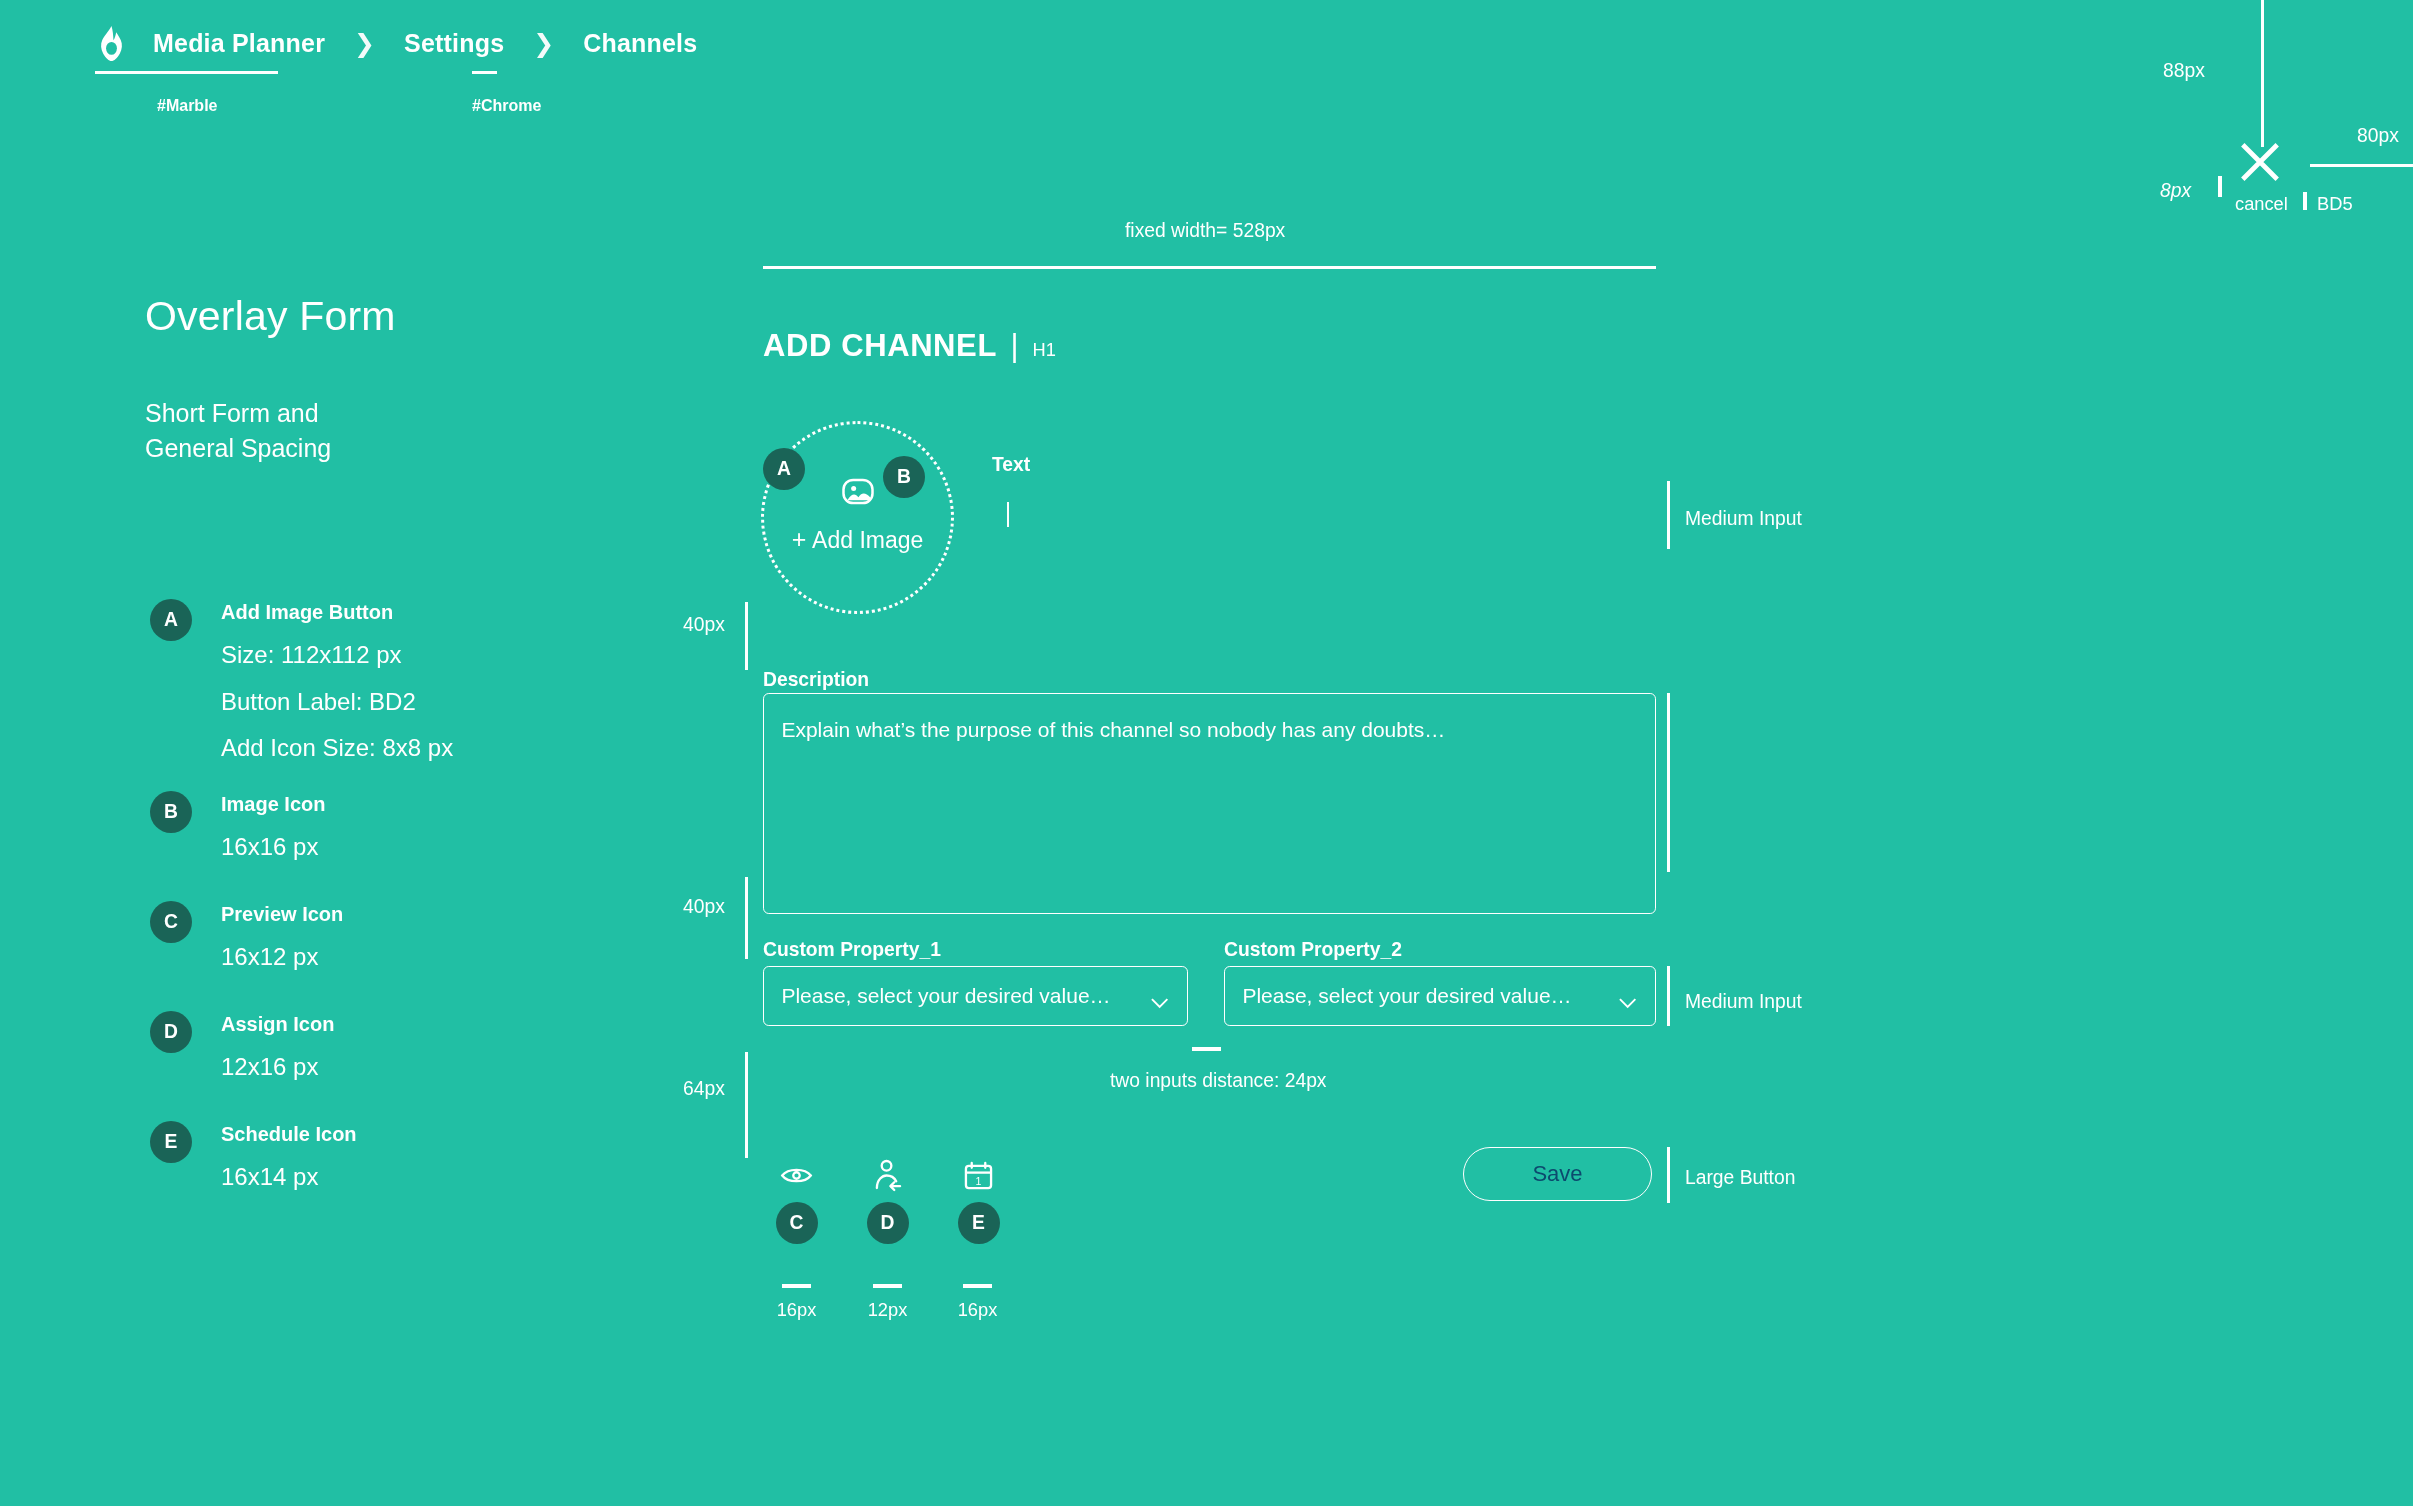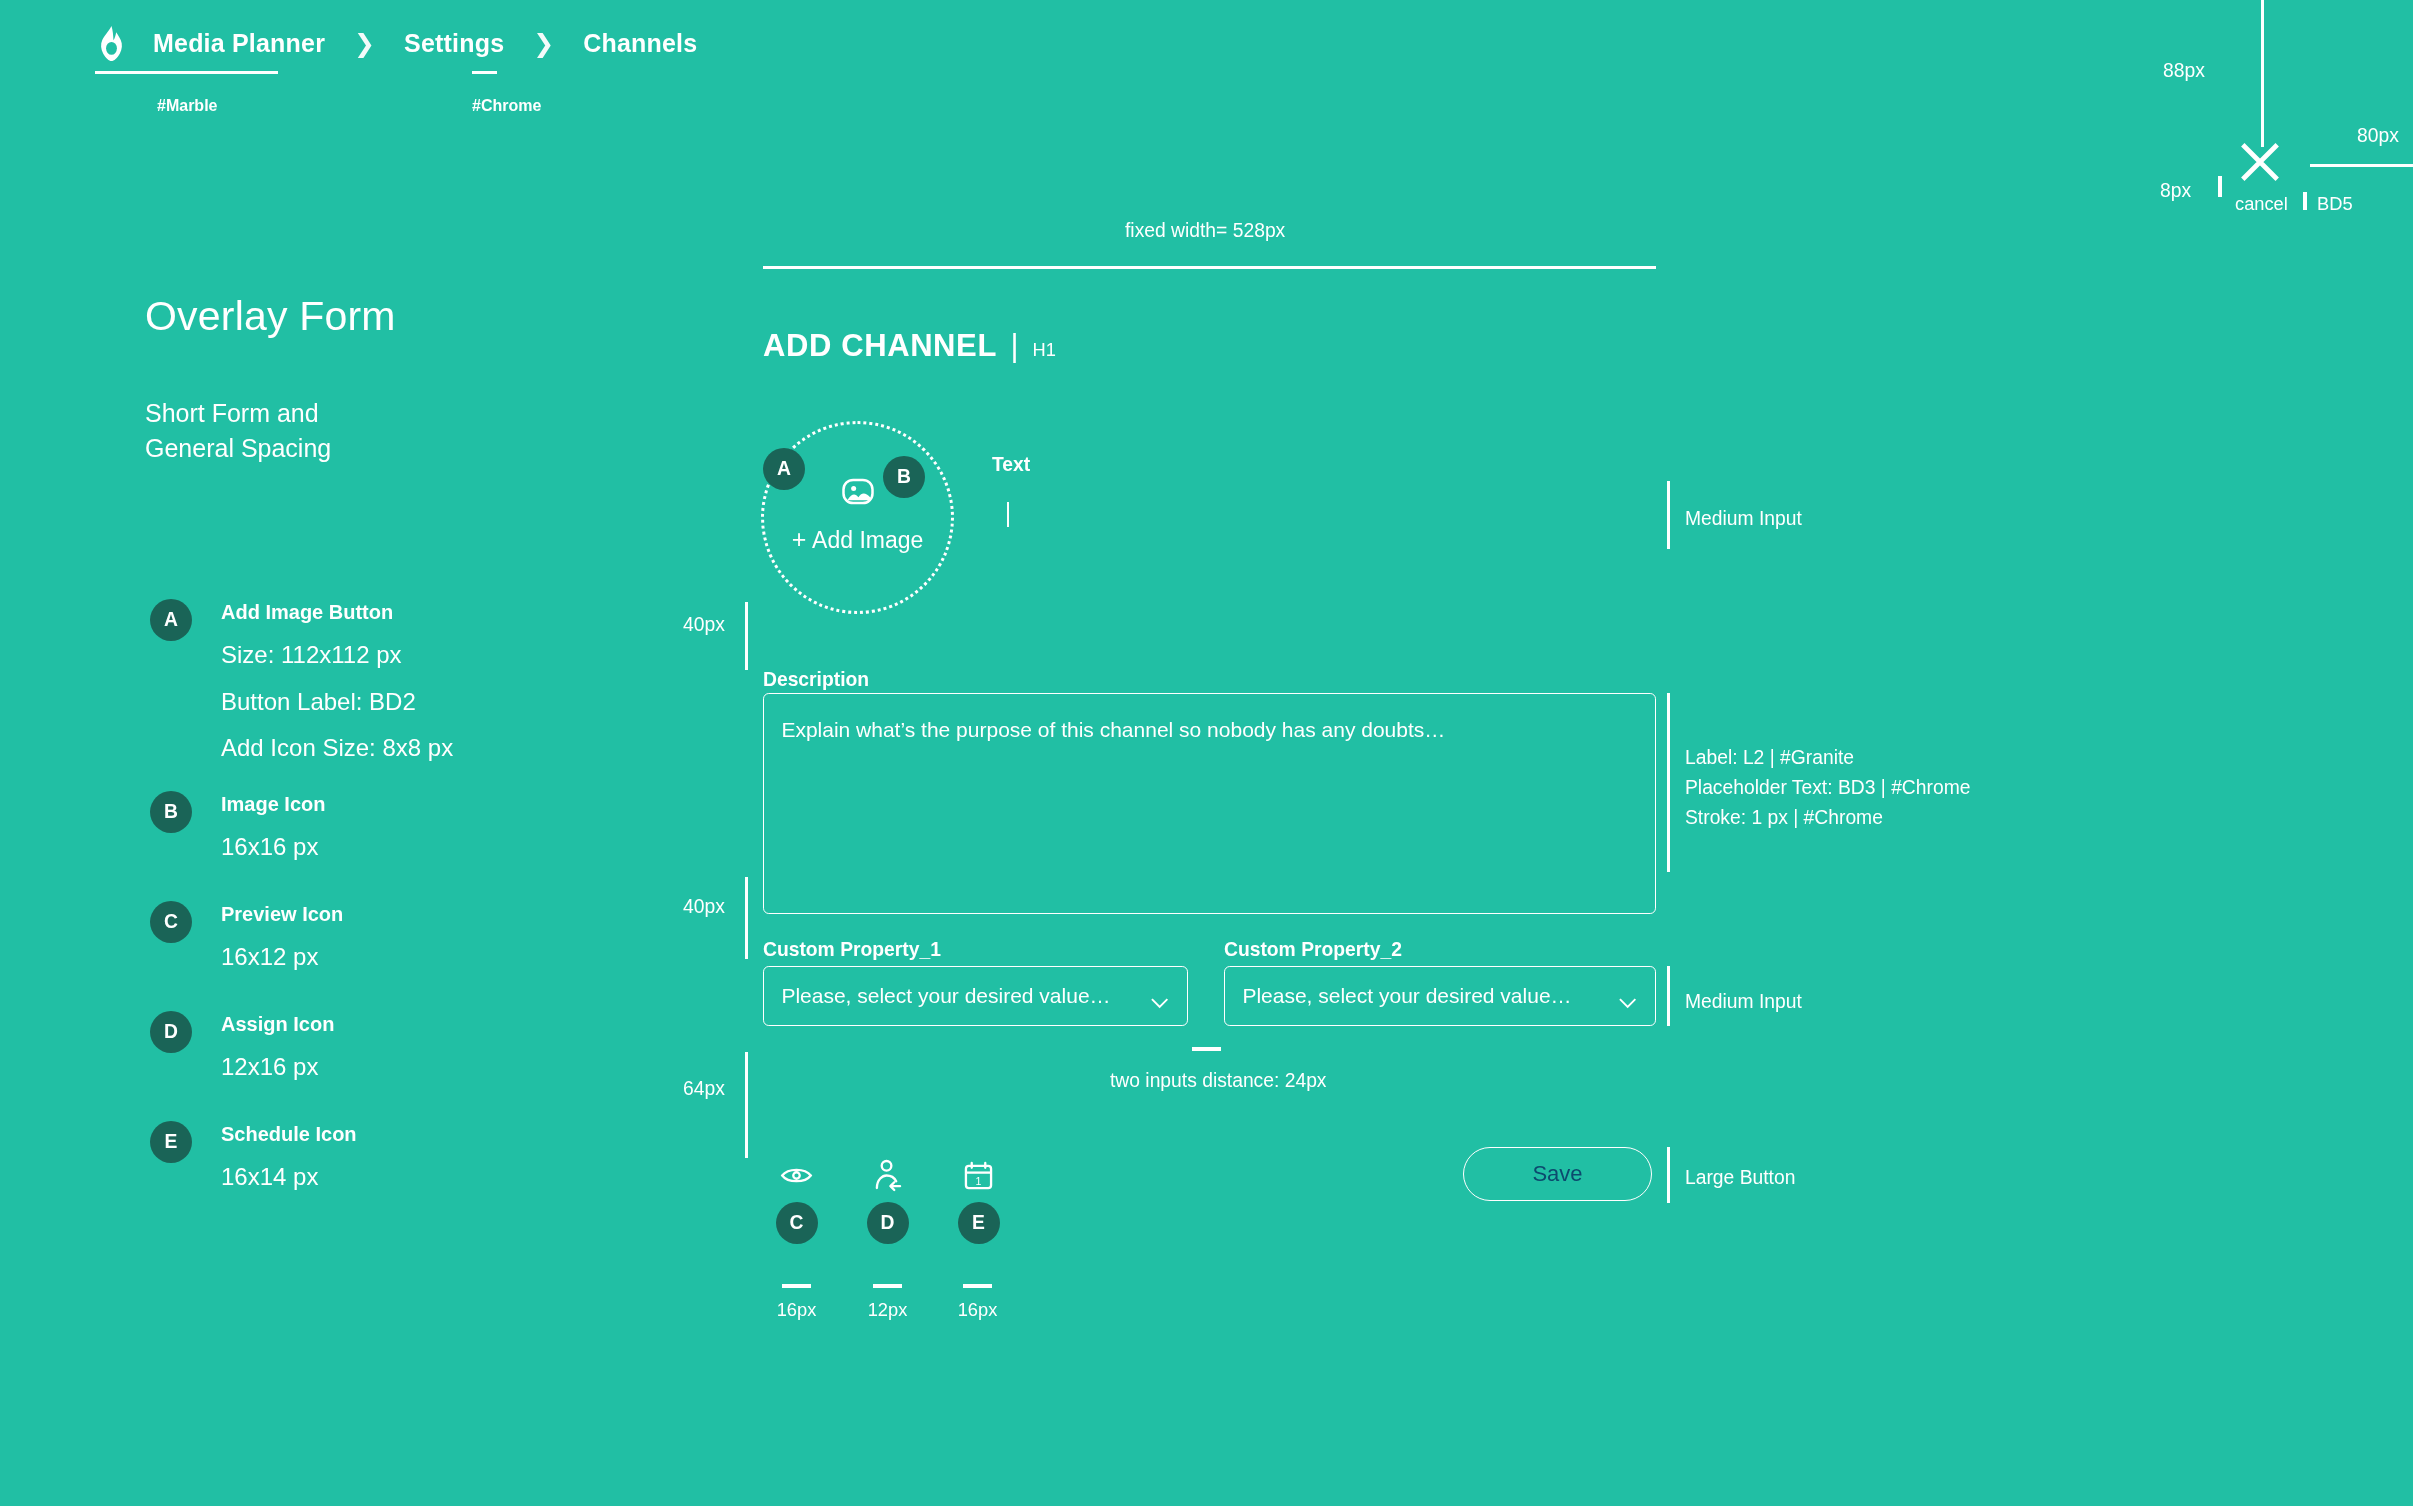--- a/index.html
+++ b/index.html
@@ -342,21 +342,21 @@
   <div class="crumb-underline" style="left:472px; top:71px; width:25px;"></div>
   <div class="crumb-tag" style="left:157px; top:97px;">#Marble</div>
   <div class="crumb-tag" style="left:472px; top:97px;">#Chrome</div>
 
   <div class="v-rule" style="left:2261px; top:0px; height:147px;"></div>
   <div class="spec-text" style="left:2163px; top:60px;">88px</div>
 
   <div class="h-rule" style="left:2310px; top:164px; width:145px;"></div>
   <div class="spec-text" style="left:2357px; top:125px;">80px</div>
 
-  <div class="spec-text" style="left:2160px; top:180px;">8px</div>
+  <div class="spec-text" style="left:2160px; top:180px;font-style:italic;">8px</div>
   <div class="tick-v" style="left:2218px; top:176px; height:21px;"></div>
 
   <span class="cancel-x" style="left:2238px; top:140px;">
     <svg viewBox="0 0 46 46" width="44" height="44" aria-hidden="true">
       <path d="M5 5 L41 41 M41 5 L5 41" stroke="#ffffff" stroke-width="5" stroke-linecap="butt"></path>
     </svg>
   </span>
   <div class="spec-text" style="left:2235px; top:193px; font-size:18.3px;">cancel</div>
   <div class="tick-v" style="left:2303px; top:192px; height:18.3px; width:3.9px;"></div>
   <div class="spec-text" style="left:2317px; top:193px; font-size:18.3px;">BD5</div>
@@ -440,23 +440,20 @@
   <div class="caret" style="left:1007px; top:502px;"></div>
   <div class="ann-divider" style="left:1667px; top:481px; height:68px;"></div>
   <div class="ann-text" style="left:1685px; top:504px;">Medium Input</div>
 
   <div class="spec-text" style="left:683px; top:614px;">40px</div>
   <div class="v-rule" style="left:745px; top:602px; height:68px;"></div>
 
   <div class="field-label" style="left:763px; top:669px;">Description</div>
   <textarea class="textarea-box" style="left: 763px; top: 693px; width: 893px; height: 221px;" placeholder="Explain what’s the purpose of this channel so nobody has any doubts…"></textarea>
   <div class="ann-divider" style="left:1667px; top:693px; height:179px;"></div>
-  <div class="ann-text multi" style="left:1685px; top:743px;">Label: L2 | #Granite
-Placeholder Text:  BD3 | #Chrome
-Stroke: 1 px | #Chrome</div>
 
   <div class="spec-text" style="left:683px; top:896px;">40px</div>
   <div class="v-rule" style="left:745px; top:877px; height:82px;"></div>
 
   <div class="field-label" style="left:763px; top:939px;">Custom Property_1</div>
   <div class="select-box" style="left:763px; top:966px; width:425px; height:60px;">
     <span>Please, select your desired value…</span>
     <span class="chev">
       <svg viewBox="0 0 20 12" width="19.3" height="11.6" aria-hidden="true">
         <path d="M2 2 L10 10 L18 2" fill="none" stroke="#ffffff" stroke-width="2"></path>

